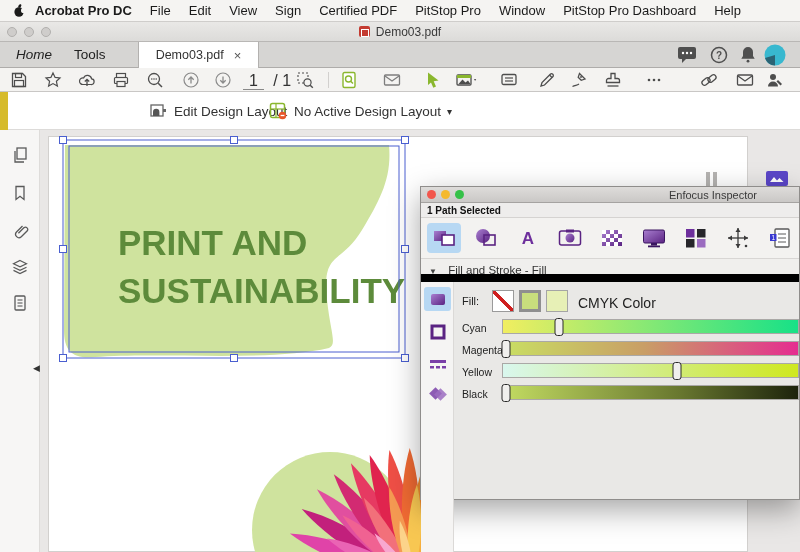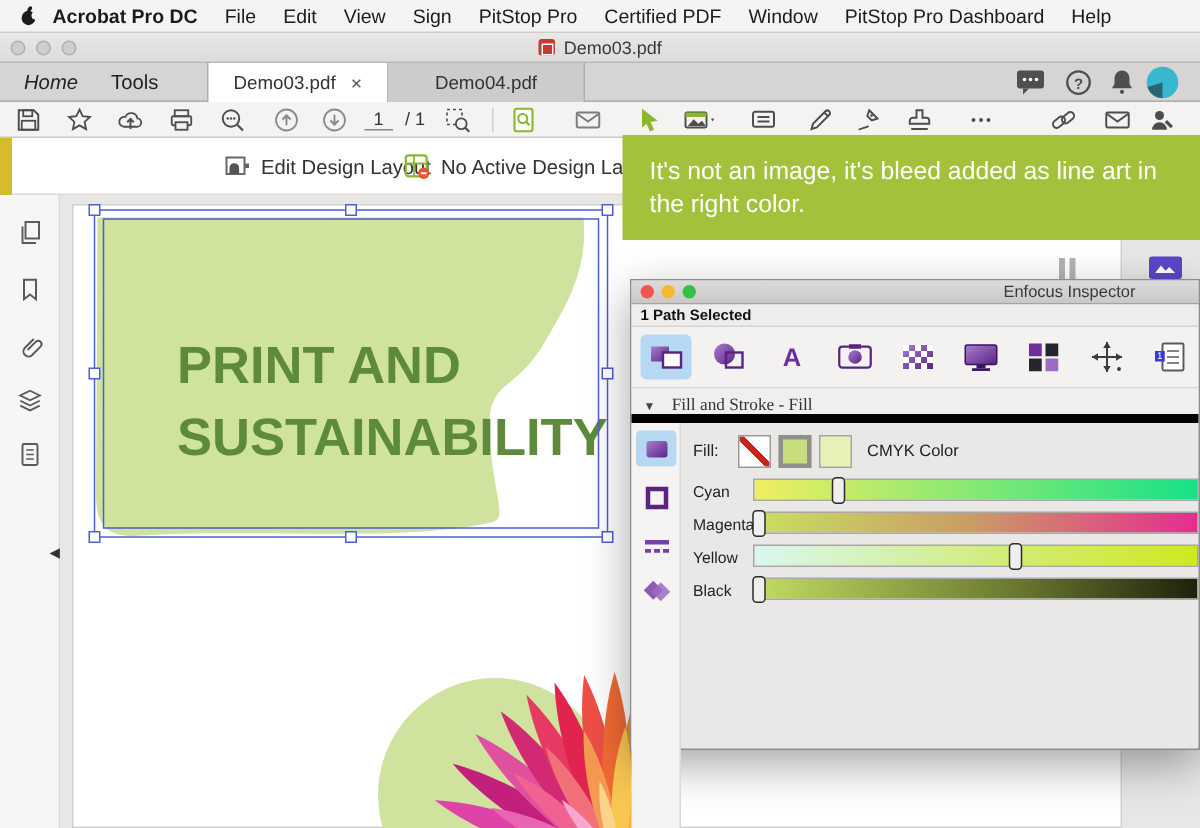--- a/index.html
+++ b/index.html
@@ -40,21 +40,21 @@
   #doctab1 { left:138px; width:121px; background:#fff; border-left:1px solid #b3b1af;
              border-right:1px solid #b3b1af; z-index:2; }
   #doctab1 .x { margin-left:10px; color:#555; font-size:13px; }
   #doctab2 { left:259px; width:131px; background:#cdccca; border-right:1px solid #b3b1af; }
   .hdr-ic { position:absolute; top:3px; width:22px; height:20px; }
 
   
   #toolbar { left:0; top:68px; width:800px; height:24px; background:#f4f3f1;
              border-bottom:1px solid #c9c7c5; z-index:4; }
   .tb { position:absolute; top:3px; width:18px; height:18px; }
-  #pgind { position:absolute; left:243px; top:4px; font-size:12px; color:#333; }
+  #pgind { position:absolute; left:243px; top:4px; font-size:16px; color:#333; }
   #pgind .cur { border-bottom:1px solid #888; padding:0 6px; }
   #pgind .tot { margin-left:5px; }
   .vsep { position:absolute; left:328px; top:4px; width:1px; height:16px; background:#d2d0ce; }
 
   
   #pitbar { left:0; top:92px; width:800px; height:38px; background:#ffffff;
             border-bottom:1px solid #dddbd9; z-index:3; }
   #pit-accent { left:0; top:0; width:8px; height:38px; background:#d6bb2b; }
   #pit-title { left:20px; top:0; line-height:38px; font-size:15px; font-weight:bold; color:#333; }
   .pit-group { position:absolute; top:0; height:38px; display:flex; align-items:center; gap:6px;
@@ -87,37 +87,37 @@
   #ititle-text { position:absolute; right:42px; top:2px; font-size:11px; color:#3a3a3a; }
   #istatus { left:0; top:16px; width:378px; height:15px; background:#eeedec;
              border-bottom:1px solid #d5d3d1; font-size:10px; font-weight:bold; color:#111;
              line-height:15px; padding-left:6px; }
   #itools { left:0; top:31px; width:378px; height:41px; background:#f3f2f0;
             border-bottom:1px solid #d8d6d4; }
   .itool { position:absolute; top:5px; width:34px; height:30px; display:flex;
            align-items:center; justify-content:center; border-radius:4px; }
   .itool.sel { background:#b7d8f3; }
   #isection { left:0; top:72px; width:378px; height:23px; background:#f0efed;
-              border-bottom:6px solid #000000; font-size:11.5px; color:#333; line-height:22px;font-family:Liberation Serif, serif; }
+              border-bottom:8px solid #000000; font-size:11.5px; color:#333; line-height:22px; }
   #isection .caret { margin:0 8px 0 8px; font-size:8px; color:#444; }
   #icontent { left:0; top:95px; width:378px; height:270px;border-radius:15px; }
   #icol { left:0; top:0; width:33px; height:270px; background:#f5f4f3;
           border-right:1px solid #dbd9d7; }
   .col-ic { position:absolute; left:3px; width:27px; height:24px; display:flex;
             align-items:center; justify-content:center; border-radius:3px; }
   .col-ic.sel { background:#b7d8f3; }
   #imain { left:33px; top:0; width:345px; height:270px; }
   #fill-row { position:absolute; left:0; top:6px; height:26px; width:345px; }
   #fill-label { position:absolute; left:8px; top:7px; font-size:11px; color:#222; }
   .swatch { position:absolute; top:2px; width:22px; height:22px; }
   #sw-none { left:38px; background:#fff; border:1px solid #9a9a9a;
              background-image:linear-gradient(45deg,transparent 43%,#cf1f1f 43%,#cf1f1f 57%,transparent 57%); }
   #sw-active { left:65px; background:#c8de7d; border:3px solid #8f8f8f; }
   #sw-alt { left:92px; background:#e7f0b6; border:1px solid #a5a5a5; }
-  #colormodel { position:absolute; left:124px; top:7px; font-size:11px; color:#222; }
+  #colormodel { position:absolute; left:124px; top:7px; font-size:14px; color:#222; }
   .chrow { position:absolute; left:0; width:345px; height:20px; }
   .chrow .chlabel { position:absolute; left:8px; top:4px; font-size:10.5px; color:#222; }
   .chtrack { position:absolute; left:48px; top:1px; width:297px; height:15px;
              border:1px solid #aaa8a6; }
   .chthumb { position:absolute; top:-2px; width:9px; height:18px; background:#f0efed;
              border:1.5px solid #2b2b2b; border-radius:3px; transform:translateX(-50%); }
   .g-cyan    { background:linear-gradient(90deg,#f1ee60,#8fe973 45%,#17e187 100%); }
   .g-magenta { background:linear-gradient(90deg,#c9df63,#c99e66 48%,#e52d90 100%); }
   .g-yellow  { background:linear-gradient(90deg,#d9f7ee,#d2ec7c 55%,#cfe81f 100%); }
   .g-black   { background:linear-gradient(90deg,#c3dc62,#68772f 60%,#1d230c 100%); }
@@ -135,22 +135,22 @@
     <svg id="apple" viewBox="0 0 14 15">
       <ellipse cx="7" cy="9" rx="4.6" ry="4.8" fill="#1b1b1b"></ellipse>
       <circle cx="11.6" cy="7.4" r="2.6" fill="#f5f4f2"></circle>
       <ellipse cx="7.8" cy="3" rx="1.3" ry="2" fill="#1b1b1b" transform="rotate(35 7.8 3)"></ellipse>
     </svg>
     <span class="mi app">Acrobat Pro DC</span>
     <span class="mi">File</span>
     <span class="mi">Edit</span>
     <span class="mi">View</span>
     <span class="mi">Sign</span>
+    <span class="mi">Certified PDF</span>
     <span class="mi">PitStop Pro</span>
-    <span class="mi">Certified PDF</span>
     <span class="mi">Window</span>
     <span class="mi">PitStop Pro Dashboard</span>
     <span class="mi">Help</span>
   </div>
 
   <div id="titlebar" class="abs">
     <div class="lights">
       <div class="light dim"></div>
       <div class="light dim"></div>
       <div class="light dim"></div>
@@ -160,23 +160,20 @@
       <span>Demo03.pdf</span>
     </div>
   </div>
 
   <div id="tabbar" class="abs">
     <span class="toptab" id="tab-home">Home</span>
     <span class="toptab" id="tab-tools">Tools</span>
     <div class="doctab" id="doctab1">
       <span>Demo03.pdf</span>
       <span class="x">×</span>
-    </div>
-    <div class="doctab" id="doctab2">
-      <span>Demo04.pdf</span>
     </div>
     <svg class="hdr-ic" style="left:676px" viewBox="0 0 22 20">
       <rect x="2" y="2" width="18" height="12" rx="2" fill="#4f4f4f"></rect>
       <path d="M6,14 v4 l4,-4 z" fill="#4f4f4f"></path>
       <circle cx="7" cy="8" r="1.2" fill="#fff"></circle>
         <circle cx="11" cy="8" r="1.2" fill="#fff"></circle>
         <circle cx="15" cy="8" r="1.2" fill="#fff"></circle>
     </svg>
     <svg class="hdr-ic" style="left:708px" viewBox="0 0 22 20">
       <circle cx="11" cy="10" r="7.5" fill="none" stroke="#4f4f4f" stroke-width="1.5"></circle>
@@ -424,23 +421,20 @@
         <line x1="6.5" y1="6" x2="11.5" y2="6" stroke="#5a5a5a" stroke-width="1.1"></line>
         <line x1="6.5" y1="9" x2="11.5" y2="9" stroke="#5a5a5a" stroke-width="1.1"></line>
         <line x1="6.5" y1="12" x2="11.5" y2="12" stroke="#5a5a5a" stroke-width="1.1"></line>
       </svg>
       <span id="sb-collapse">◀</span>
     </div>
     <div class="scrollpiece" style="left:706px; top:42px;"></div>
     <div class="scrollpiece" style="left:713px; top:42px;"></div>
   </div>
 
-  <div id="banner" class="abs">
-    <span>It's not an image, it's bleed added as line art in the right color.</span>
-  </div>
 
   <svg id="float-ic" class="abs" viewBox="0 0 22 15">
     <path d="M4,11 l4,-5 3,3.5 2.5,-2.5 4,4 z" fill="#fff"></path>
   </svg>
 
   <div id="inspector" class="abs">
     <div id="ititle" class="abs">
       <div class="lights">
         <div class="light l-red"></div>
         <div class="light l-yel"></div>

